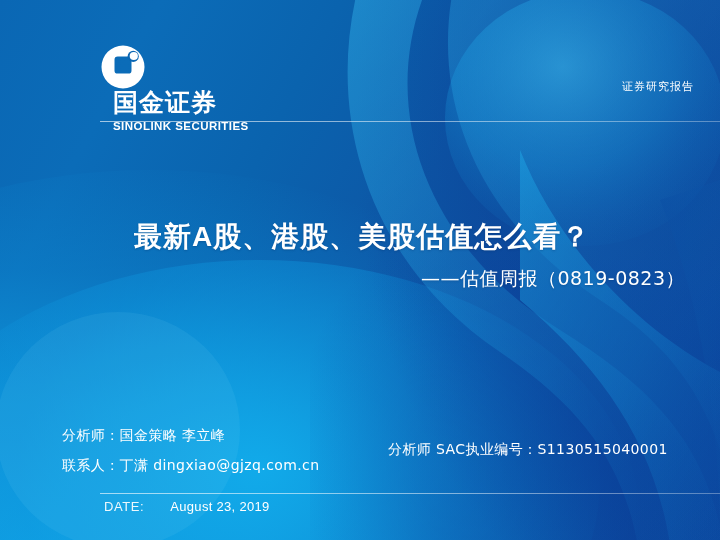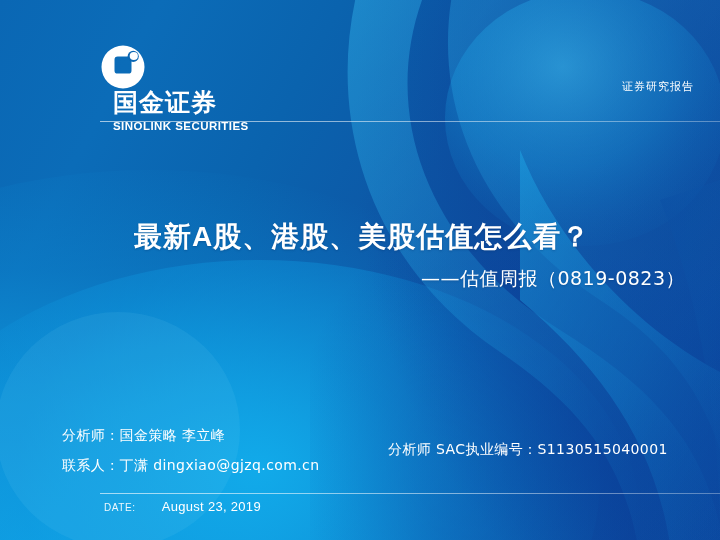--- a/index.html
+++ b/index.html
@@ -190,21 +190,21 @@
   
   .date-row {
     position: absolute;
     left: 104px;
     top: 499px;
     display: flex;
     align-items: baseline;
     color: #ffffff;
   }
   .date-label {
-    font-size: 10px;
+    font-size: 13px;
     letter-spacing: 0.6px;
     color: rgba(255,255,255,0.92);
   }
   .date-value {
     margin-left: 26px;
     font-size: 13px;
     letter-spacing: 0.3px;
     color: #ffffff;
   }
 </style>

